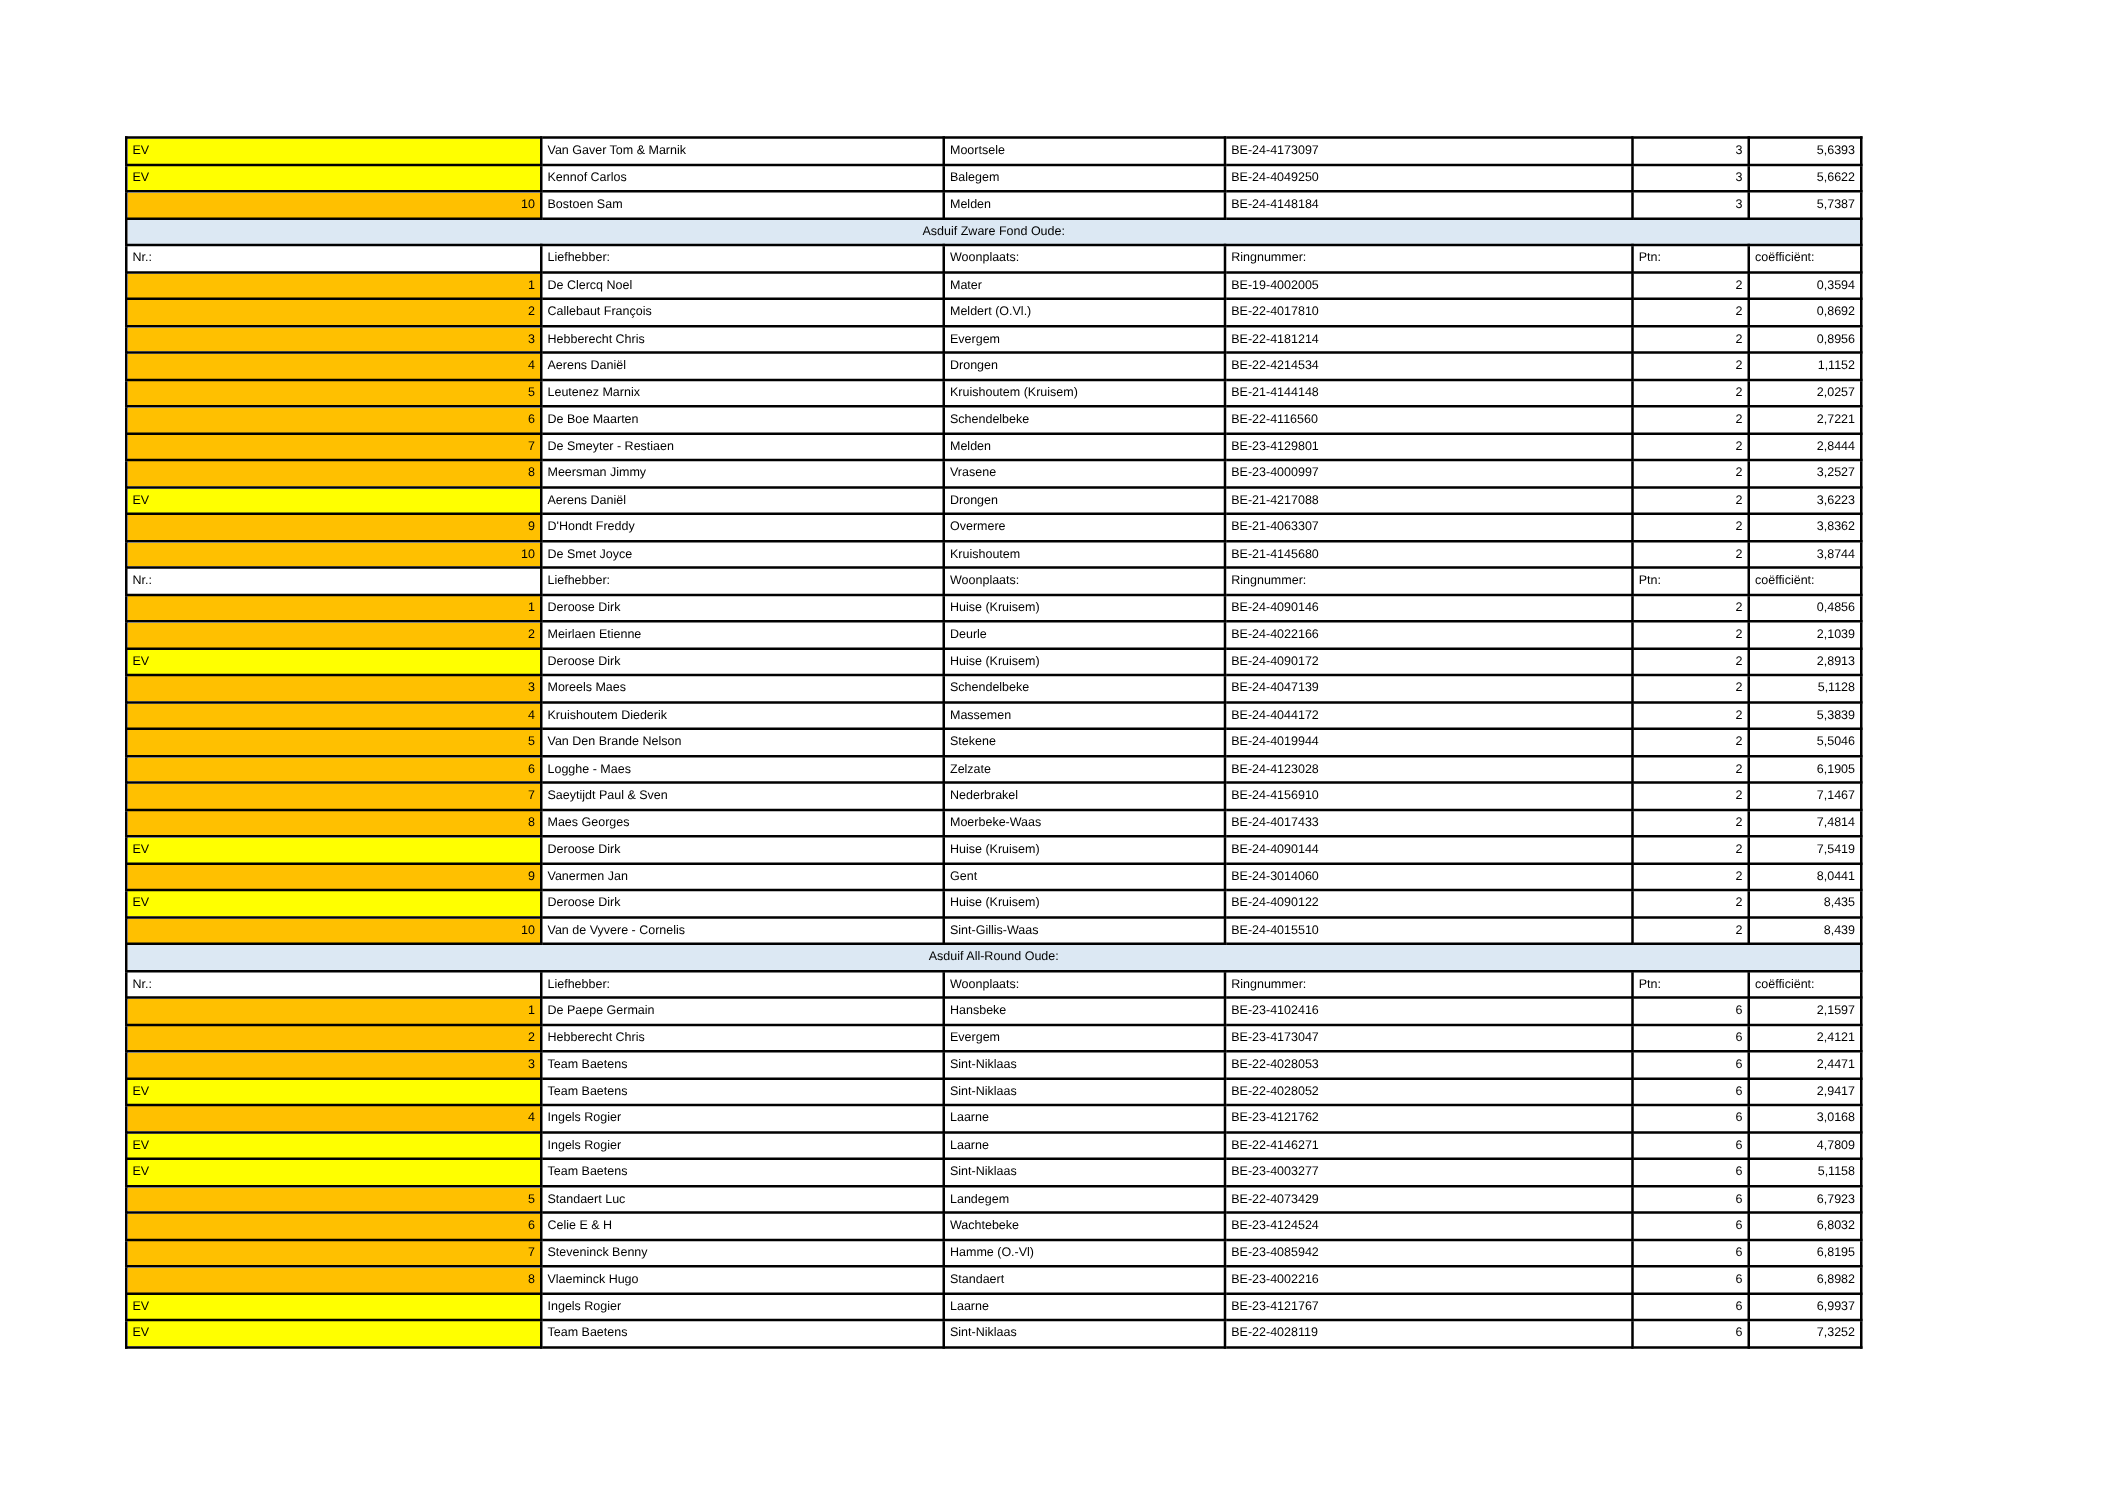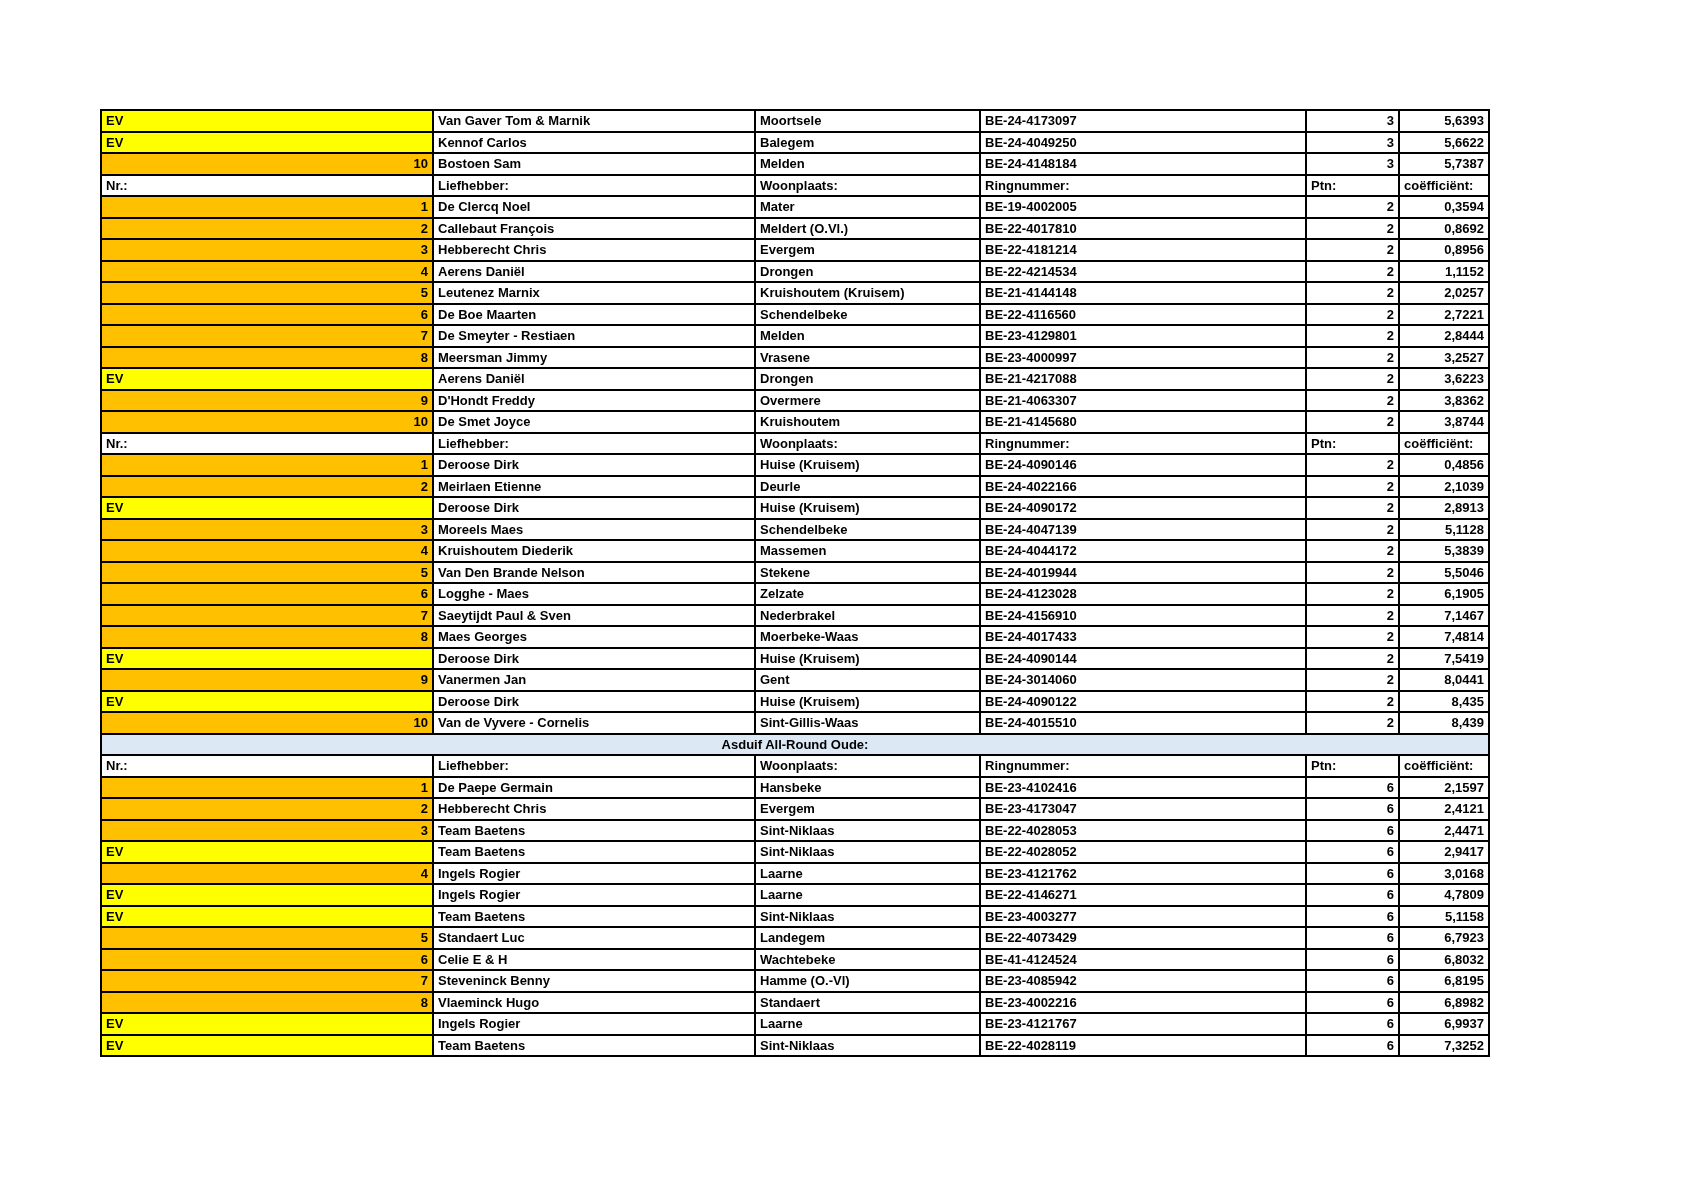--- a/index.html
+++ b/index.html
@@ -16,22 +16,22 @@
   .sheet {
     position: absolute;
     left: 100px;
     top: 109px;
   }
   table.results {
     border-collapse: collapse;
     table-layout: fixed;
     width: 1388px;
     font-family: "Liberation Sans", sans-serif;
-    font-size: 13px;
-    font-weight: bold;
+    font-size: 10px;
+    font-weight: normal;
     color: var(--text-color, #000);
   }
   table.results td {
     border: 2px solid var(--border-color, #000);
     height: 17.5px;
     line-height: 17.5px;
     padding: 1px 4px;
     overflow: hidden;
     white-space: nowrap;
     background: #ffffff;
@@ -87,20 +87,23 @@
         </tr>
         <tr>
           <td class="rank-cell">10</td>
           <td>Bostoen Sam</td>
           <td>Melden</td>
           <td>BE-24-4148184</td>
           <td class="num">3</td>
           <td class="num">5,7387</td>
         </tr>
         <tr>
+          <td class="section" colspan="6">Asduif Zware Fond Oude:</td>
+        </tr>
+        <tr>
           <td class="hdr">Nr.:</td>
           <td class="hdr">Liefhebber:</td>
           <td class="hdr">Woonplaats:</td>
           <td class="hdr">Ringnummer:</td>
           <td class="hdr">Ptn:</td>
           <td class="hdr">coëfficiënt:</td>
         </tr>
         <tr>
           <td class="rank-cell">1</td>
           <td>De Clercq Noel</td>
@@ -373,21 +376,21 @@
           <td>Standaert Luc</td>
           <td>Landegem</td>
           <td>BE-22-4073429</td>
           <td class="num">6</td>
           <td class="num">6,7923</td>
         </tr>
         <tr>
           <td class="rank-cell">6</td>
           <td>Celie E &amp; H</td>
           <td>Wachtebeke</td>
-          <td>BE-41-4124524</td>
+          <td>BE-23-4124524</td>
           <td class="num">6</td>
           <td class="num">6,8032</td>
         </tr>
         <tr>
           <td class="rank-cell">7</td>
           <td>Steveninck Benny</td>
           <td>Hamme (O.-Vl)</td>
           <td>BE-23-4085942</td>
           <td class="num">6</td>
           <td class="num">6,8195</td>

